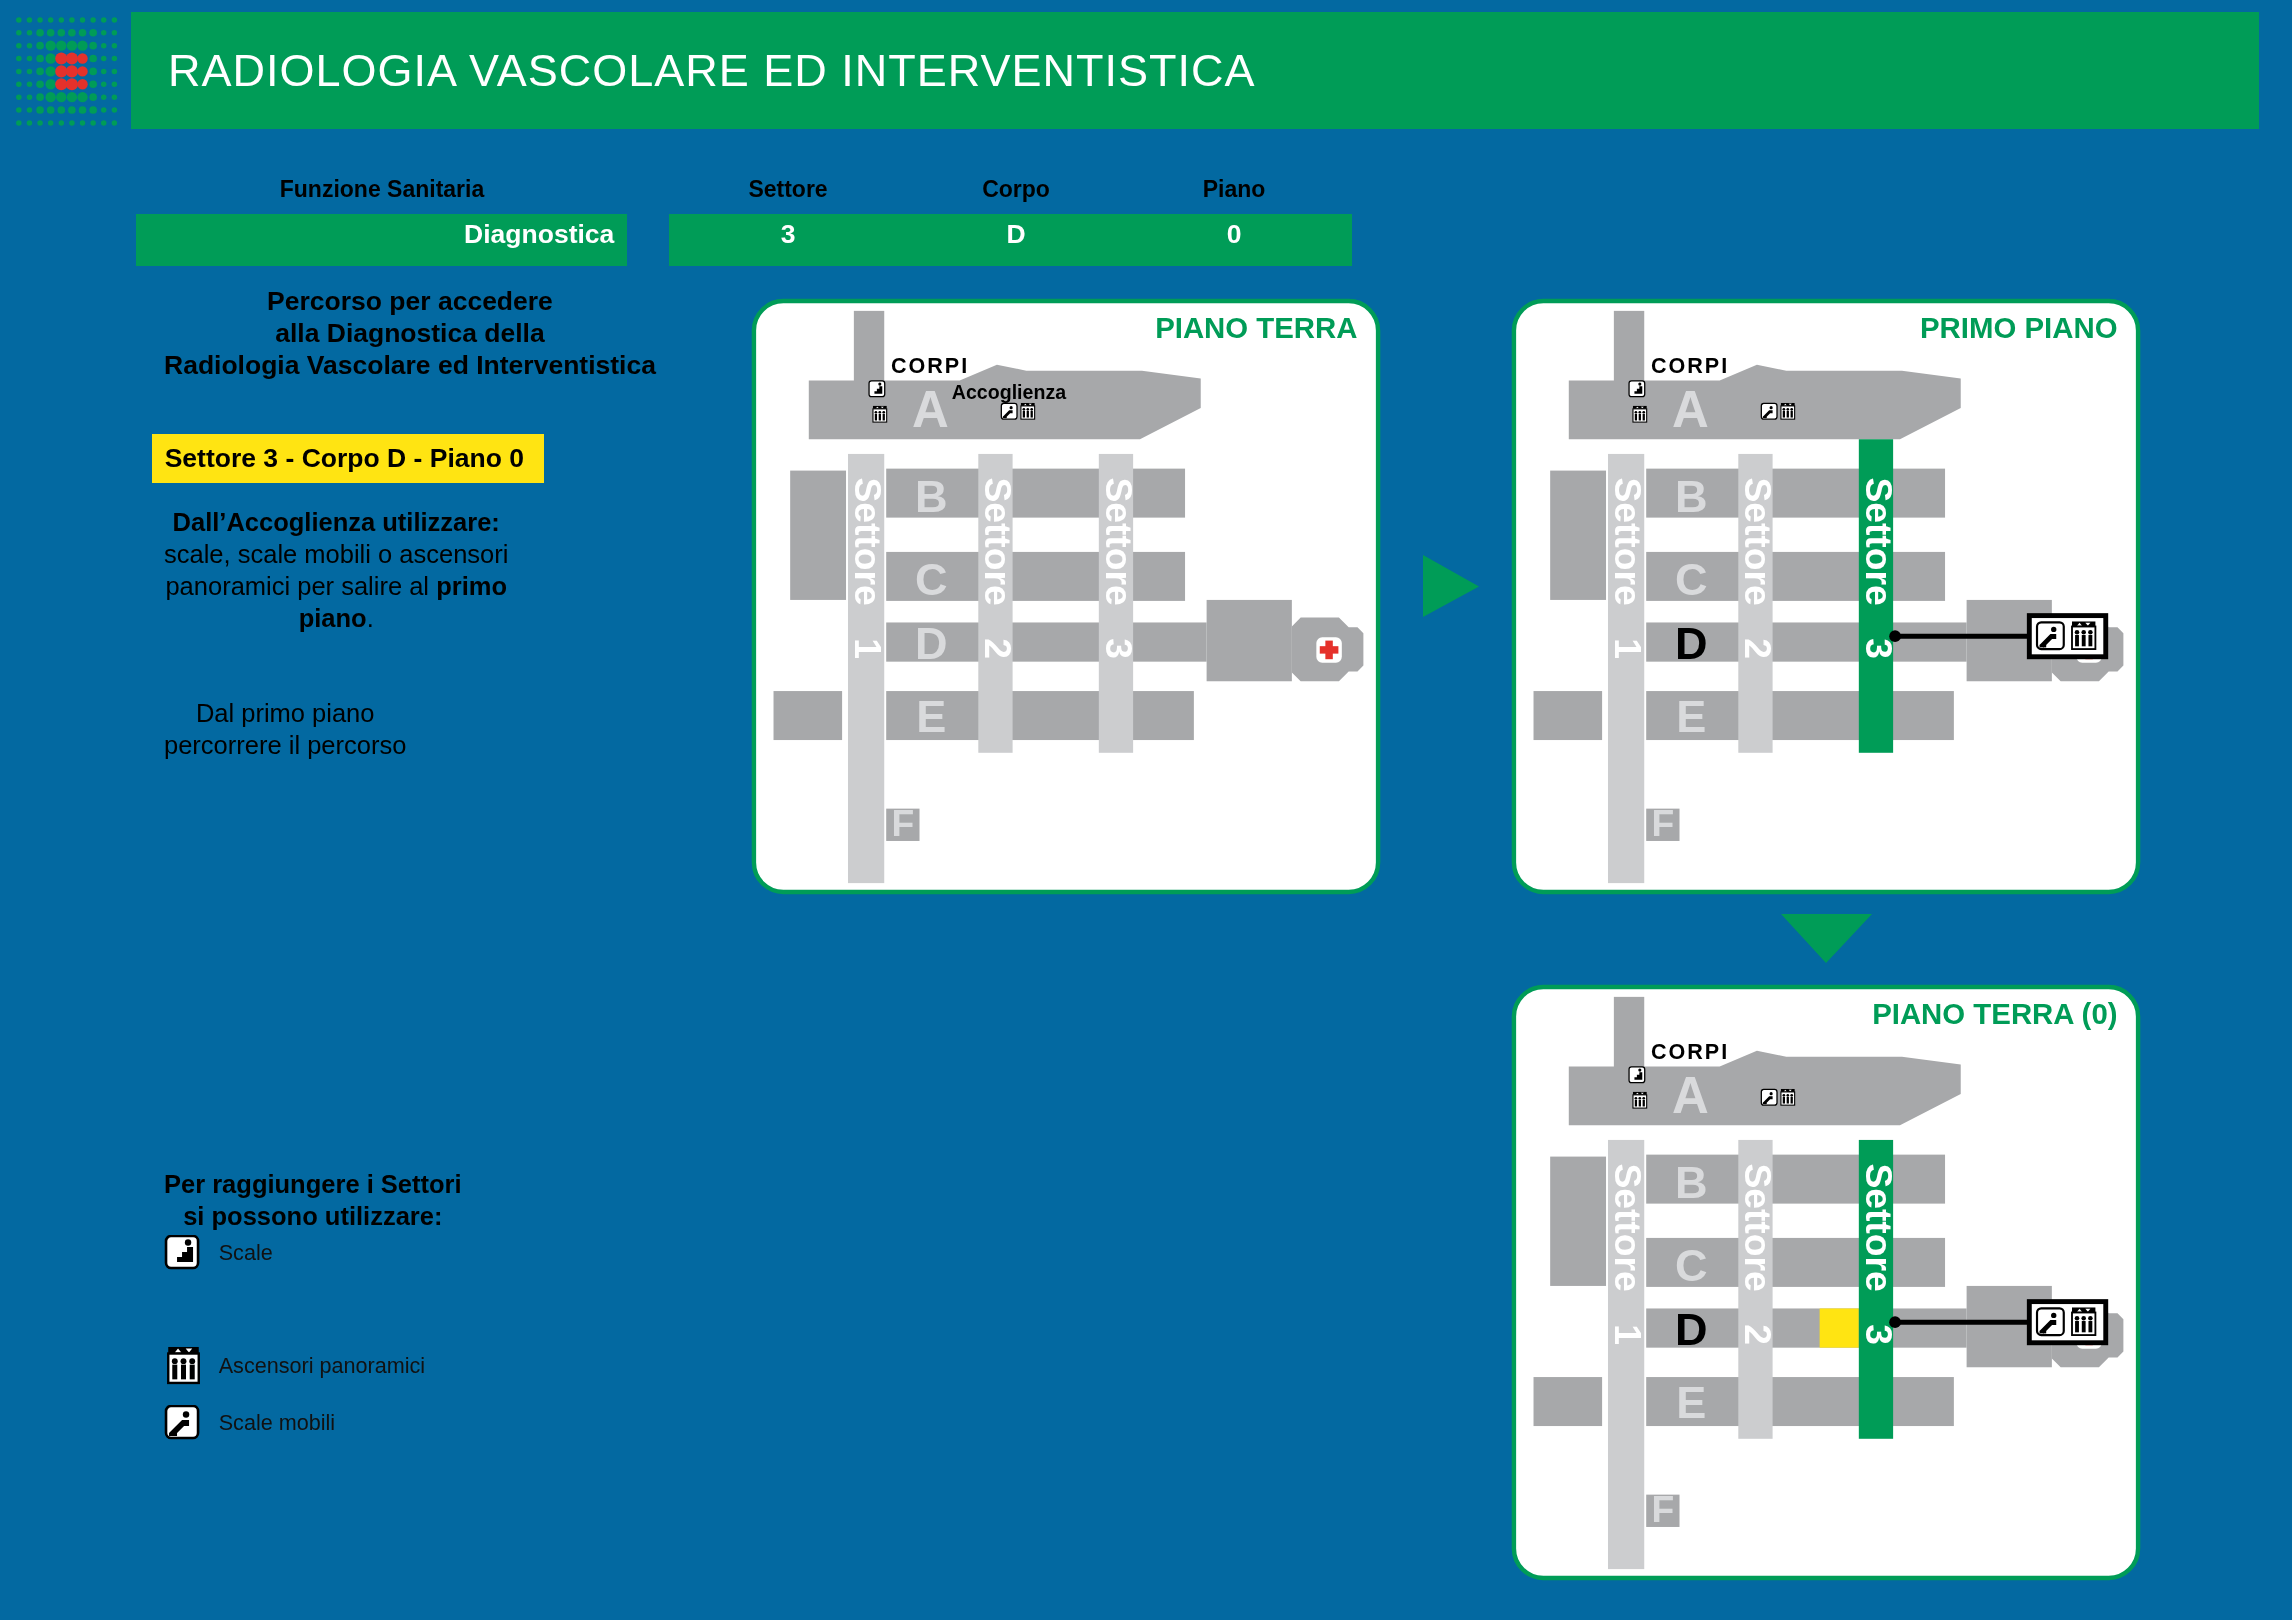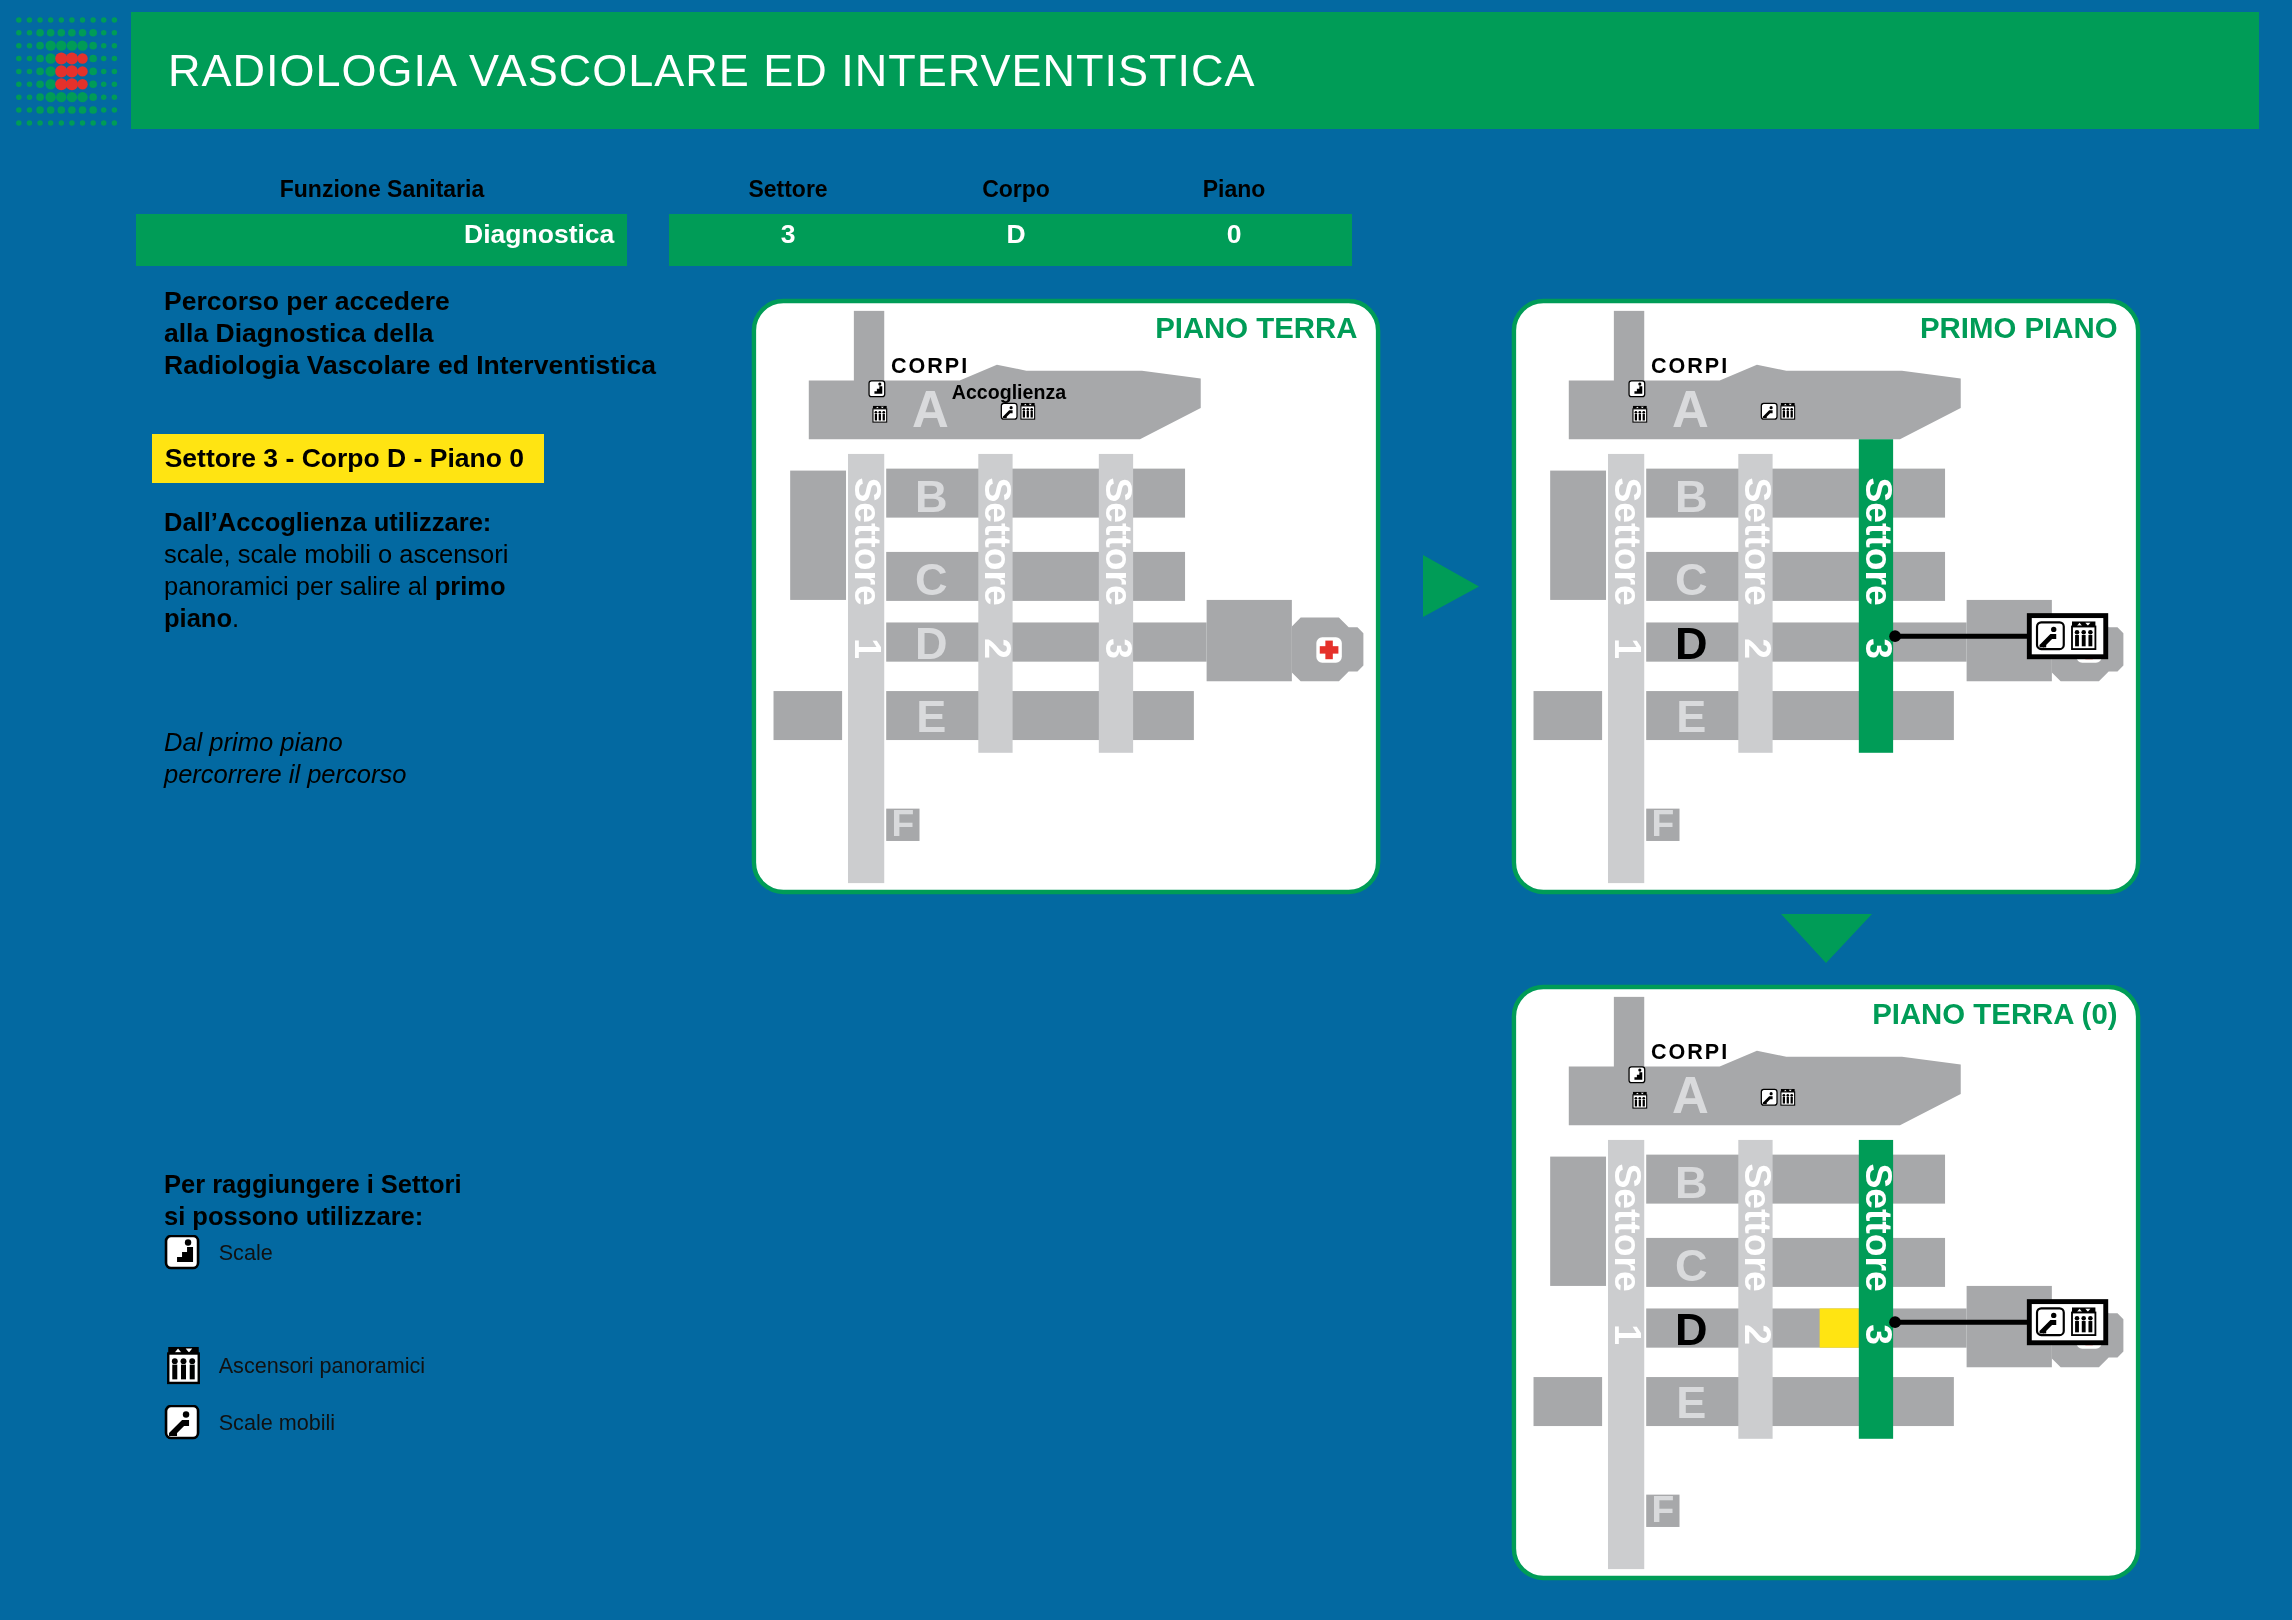--- a/index.html
+++ b/index.html
@@ -11,27 +11,27 @@
   #header-title{left:37px;top:0;height:117px;line-height:117px;color:#fff;font-size:45px;
                 letter-spacing:1px;white-space:nowrap;}
   
   .col-head{top:176px;height:33px;font-size:23px;font-weight:bold;color:#000;
             transform:translateX(-50%);white-space:nowrap;}
   .green-bar{top:214px;height:52px;line-height:41px;color:#fff;font-size:26.5px;font-weight:bold;}
   #bar-funzione{left:136px;width:491px;text-align:right;padding-right:12.7px;box-sizing:border-box;}
   #bar-slp{left:669px;width:683px;}
   .bar-val{position:absolute;top:0;transform:translateX(-50%);}
   
-  .side{left:164px;color:#000;font-size:25.5px;line-height:32px;white-space:pre-line;}
+  .side{left:164px;color:#000;font-size:25.5px;line-height:32px;white-space:pre-line;text-align:center;}
   .b{font-weight:bold;}
   #intro{top:285px;font-size:26.5px;font-weight:bold;line-height:32px;}
   #highlight{left:152px;top:434px;width:392px;height:49px;line-height:49px;
              font-size:26.5px;font-weight:bold;padding-left:12.7px;box-sizing:border-box;}
   #para1{top:506px;}
-  #para2{top:726px;font-style:italic;}
+  #para2{top:697px;}
   #legend-title{top:1168px;font-weight:bold;}
   .legend-row{left:164px;height:41px;display:flex;align-items:center;}
   .legend-label{margin-left:15.7px;font-size:21.6px;color:#111;}
   
   .map{position:absolute;width:632px;height:599px;}
 </style>
 </head>
 <body>
 
 <div id="page">

